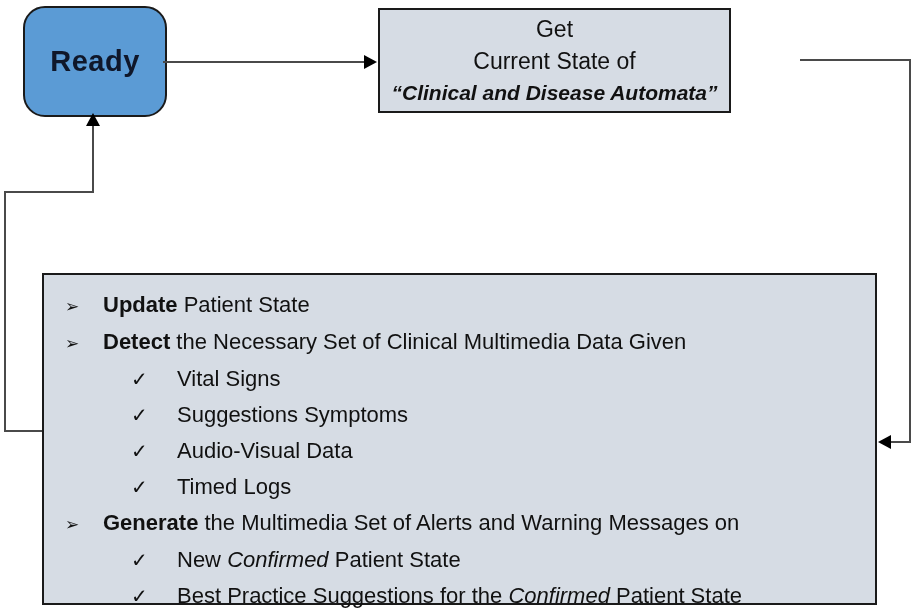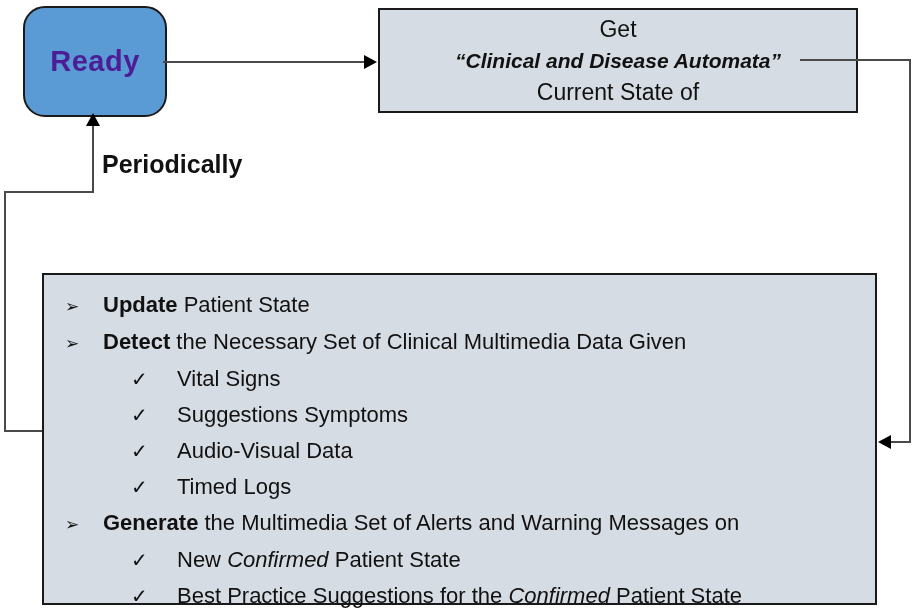--- a/index.html
+++ b/index.html
@@ -7,21 +7,21 @@
   .canvas{position:relative;width:914px;height:616px;background:#ffffff;overflow:hidden;}
 
   
   .state-node{
     position:absolute;left:23px;top:6px;width:140px;height:107px;
     border-radius:22px;display:flex;align-items:center;justify-content:center;
   }
   .state-node .label{font-weight:bold;font-size:29px;letter-spacing:.5px;}
 
   .proc-box{
-    position:absolute;left:378px;top:8px;width:480px;height:105px;
+    position:absolute;left:378px;top:8px;width:353px;height:105px;
     box-sizing:border-box;display:flex;flex-direction:column;
     align-items:center;justify-content:center;text-align:center;
   }
   .proc-box .ln{font-size:23px;line-height:32px;}
   .proc-box .ln.quote{font-size:21px;font-weight:bold;font-style:italic;line-height:31px;}
 
   .task-box{
     position:absolute;left:42px;top:273px;width:835px;height:332px;
     box-sizing:border-box;padding-top:12px;
   }
@@ -42,30 +42,29 @@
   .arrow.right{border-top:7px solid transparent;border-bottom:7px solid transparent;border-left:13px solid #000;}
   .arrow.left{border-top:7px solid transparent;border-bottom:7px solid transparent;border-right:13px solid #000;}
   .arrow.up{border-left:7px solid transparent;border-right:7px solid transparent;border-bottom:13px solid #000;}
 </style>
 </head>
 <body>
 
 <div class="canvas">
 
   <div class="state-node" style="background:#5b9bd5;border:2px solid #1a1a1a;">
-    <span class="label" style="color:#4c1d95;">Ready</span>
+    <span class="label" style="color:#0f172a;">Ready</span>
   </div>
 
   <div class="proc-box" style="background:#d6dce4;border:2px solid #1a1a1a;">
     <div class="ln">Get</div>
+    <div class="ln">Current State of</div>
     <div class="ln quote">“Clinical and Disease Automata”</div>
-    <div class="ln">Current State of</div>
   </div>
 
-  <div class="edge-label">Periodically</div>
 
   <div class="line" style="left:163px;top:61px;width:204px;height:2px;"></div>
   <div class="arrow right" style="left:364px;top:55px;"></div>
 
   <div class="line" style="left:800px;top:59px;width:111px;height:2px;"></div>
   <div class="line" style="left:909px;top:59px;width:2px;height:384px;"></div>
   <div class="line" style="left:889px;top:441px;width:22px;height:2px;"></div>
   <div class="arrow left" style="left:878px;top:435px;"></div>
 
   <div class="line" style="left:4px;top:430px;width:38px;height:2px;"></div>

